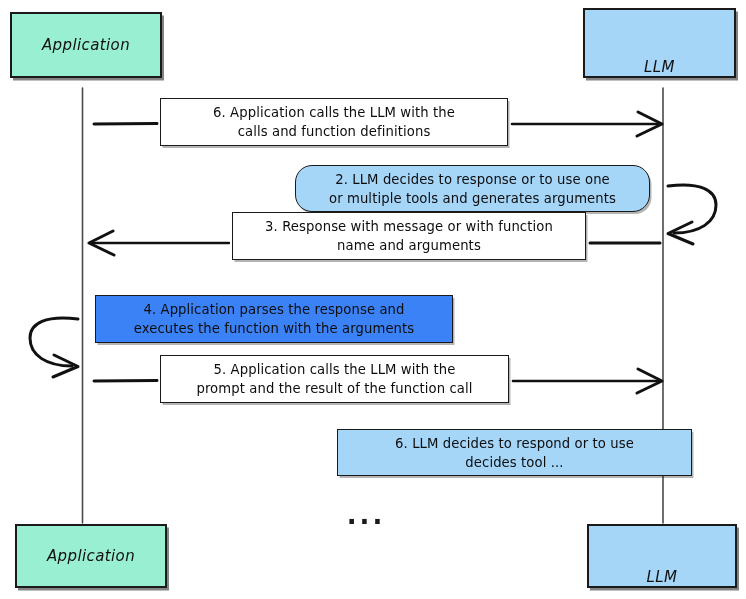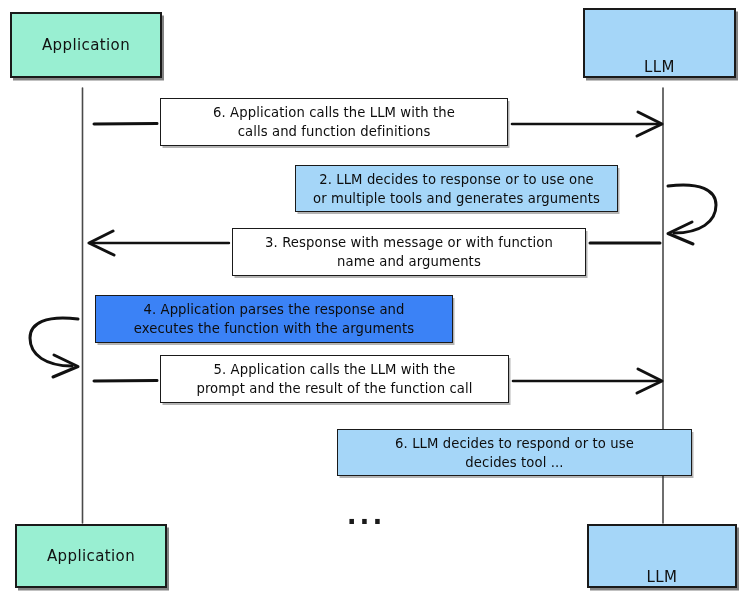--- a/index.html
+++ b/index.html
@@ -34,20 +34,21 @@
     position: absolute;
     box-sizing: border-box;
     border: 2.5px solid #1a1a1a;
     display: flex;
     align-items: center;
     justify-content: center;
     box-shadow: 2.5px 3px 0 -0.5px rgba(30,30,30,0.55);
   }
   .actor-label {
     font-family: "DejaVu Sans", sans-serif;
+    font-style: italic;
     font-size: 15px;
     letter-spacing: 0.4px;
     color: #111111;
     white-space: nowrap;
   }
   .actor.app  { background: #99EFD2; }
   .actor.llm  { background: #A5D6F8; align-items: flex-end; }
 
   #actor-app-top    { left: 10px;  top: 12px;  width: 152px; height: 66px; }
   #actor-llm-top    { left: 583px; top: 8px;   width: 153px; height: 70px; }
@@ -71,22 +72,22 @@
     font-size: 13.2px;
     line-height: 19px;
     color: #0d0d0d;
     letter-spacing: 0.1px;
   }
   .msg.white { background: #ffffff; }
   .msg.blue  { background: #A5D6F8; }
   .msg.green { background: #3b82f6; }
 
   #msg-1 { left: 160px; top: 98px;  width: 348px; height: 48px; }
-  #msg-2 { left: 295px; top: 165px; width: 323px; height: 47px; }
-  #msg-3 { left: 232px; top: 228px; width: 354px; height: 48px; }
+  #msg-2 { left: 295px; top: 165px; width: 355px; height: 47px; border-radius: 17px; }
+  #msg-3 { left: 232px; top: 212px; width: 354px; height: 48px; }
   #msg-4 { left: 95px;  top: 295px; width: 358px; height: 48px; }
   #msg-5 { left: 160px; top: 355px; width: 349px; height: 48px; }
   #msg-6 { left: 295px; top: 429px; width: 355px; height: 47px; margin-left: 42px; }
 
   
   #ellipsis {
     position: absolute;
     left: 336px;
     top: 505px;
     width: 60px;

